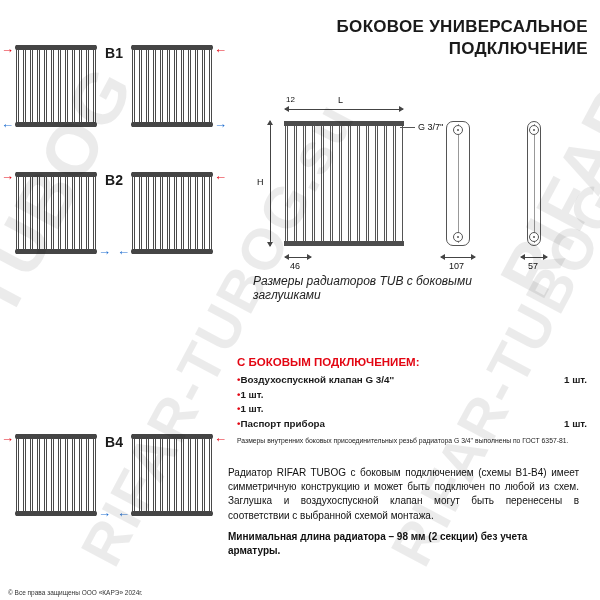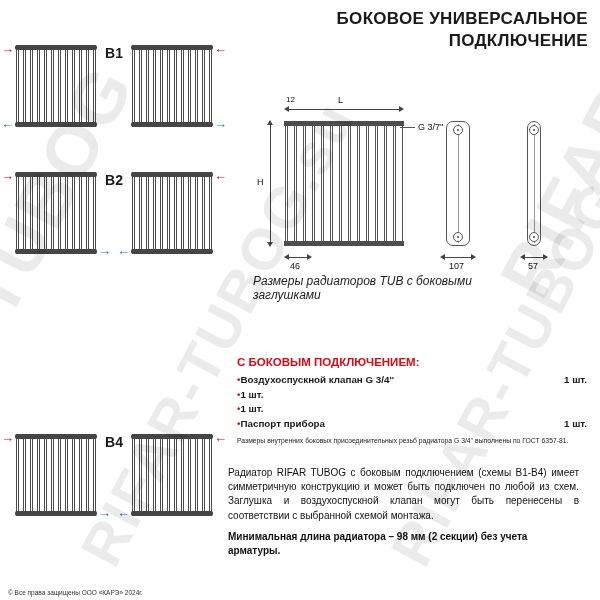--- a/index.html
+++ b/index.html
@@ -9,21 +9,21 @@
 
   
   .wm-layer { position:absolute; inset:0; z-index:6; pointer-events:none; }
   .wm { position:absolute; font-weight:700; white-space:nowrap; color:var(--watermark, rgba(0,0,0,0.08)); letter-spacing:2px; }
   .wm1 { font-size:72px; left:-85px;  top:150px; transform:rotate(-62deg); }
   .wm2 { font-size:58px; left:-40px;  top:300px; transform:rotate(-62deg); }
   .wm3 { font-size:58px; left:270px;  top:300px; transform:rotate(-62deg); }
   .wm4 { font-size:72px; left:460px;  top:150px; transform:rotate(-62deg); }
 
   
-  .title { position:absolute; top:8px; right:12px; text-align:right; font-weight:800; font-size:17px; line-height:1.3; letter-spacing:0.3px; z-index:2; }
+  .title { position:absolute; top:16px; right:12px; text-align:right; font-weight:800; font-size:17px; line-height:1.3; letter-spacing:0.3px; z-index:2; }
 
   
   .scheme-row { position:absolute; left:16px; width:212px; height:82px; display:flex; gap:2px; z-index:2; }
   .scheme-label { width:32px; text-align:center; font-weight:800; font-size:14px; }
   .rad { position:relative; width:80px; height:82px;
          background:repeating-linear-gradient(90deg,#ffffff 0 1px,#4a4a4a 1px 2px,#ffffff 2px 6px,#4a4a4a 6px 7px);
          border-left:1px solid #4a4a4a; border-right:1px solid #4a4a4a; }
   .rad::before, .rad::after { content:""; position:absolute; left:-2px; right:-2px; height:5px; background:#454545; border-radius:2px; }
   .rad::before { top:0; } .rad::after { bottom:0; }
   .arr { position:absolute; font-size:13px; font-weight:800; line-height:1; z-index:3; }

